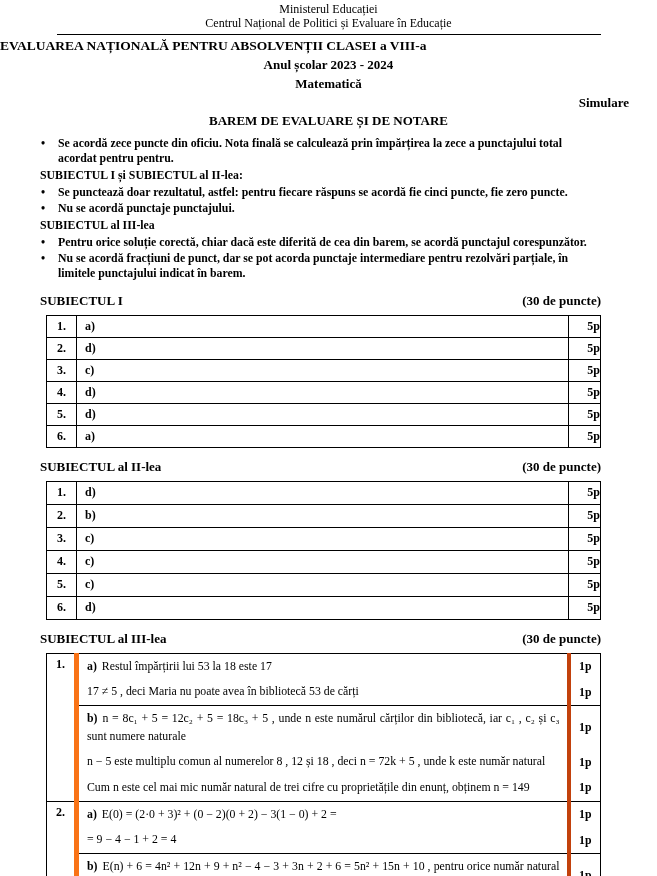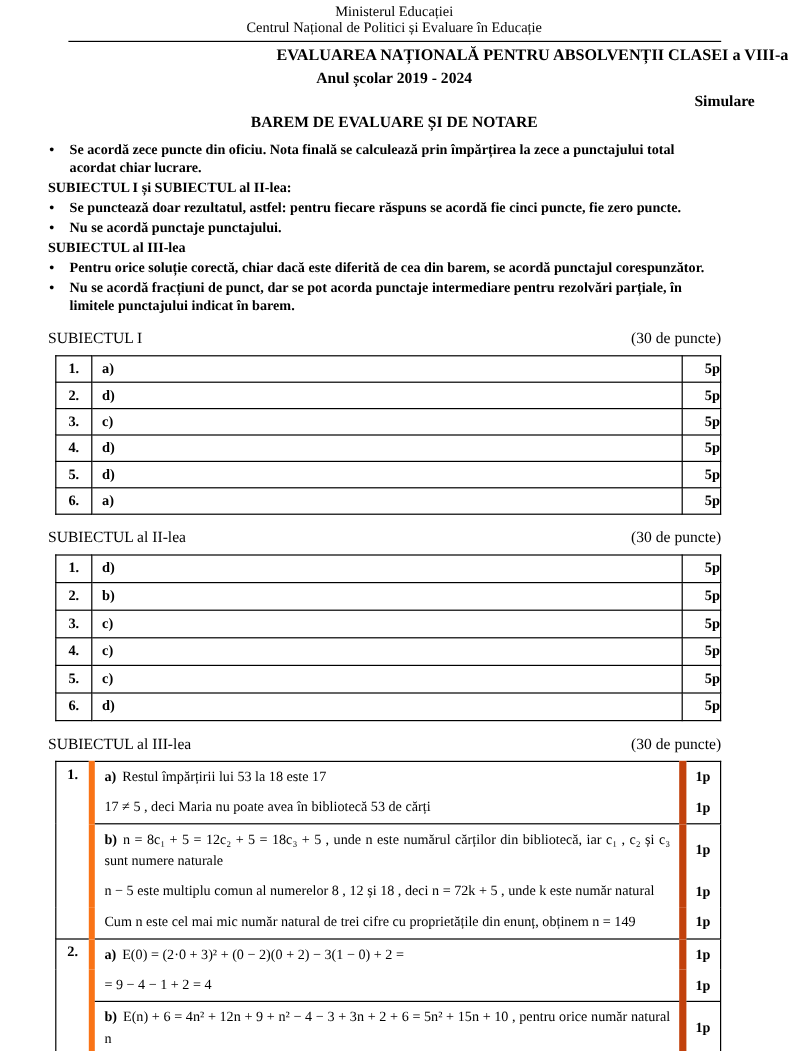--- a/index.html
+++ b/index.html
@@ -8,34 +8,34 @@
     position:relative;
     width:657px; height:876px;
     background:#fff; color:#000;
     font-family:"Liberation Serif","DejaVu Serif",serif;
     font-size:12px;
     overflow:hidden;
     padding-top:3px;
   }
   .hdr-line { text-align:center; font-size:12px; line-height:1.15; }
   .top-rule { border-top:1.5px solid #000; margin:3px 56px 3px 57px; }
-  .title { text-align:right; font-weight:bold; font-size:13.5px; margin-top:3px; }
+  .title { text-align:left; font-weight:bold; font-size:13.5px; margin-top:3px; }
   .school-year, .subject-name { text-align:center; font-weight:bold; font-size:13px; margin-top:3px; }
   .simulare { text-align:right; font-weight:bold; font-size:13px; margin:3px 28px 0 0; }
   .barem-title { text-align:center; font-weight:bold; font-size:13px; margin-top:2px; }
 
   .instructions { margin:7px 56px 0 40px; font-weight:bold; font-size:11.8px; line-height:1.3; }
   .bullet-item { display:flex; margin:1px 0; }
   .bullet { width:18px; flex:none; padding-left:1px; }
   .bullet-text { flex:1; }
   .instr-heading { margin:2px 0 1px 0; }
 
   .section-heading-row {
     display:flex; justify-content:space-between;
-    margin:11px 56px 0 40px; font-weight:normal; font-size:13px;
+    margin:11px 56px 0 40px; font-weight:bold; font-size:13px;
   }
   table { border-collapse:collapse; table-layout:fixed; margin:6px 0 0 46px; width:555px; }
   .t12 { border:1.5px solid #000; }
   .t12 td { border:1px solid #000; font-weight:bold; font-size:12px; }
   .t12 tr { height:22px; }
   .t2 tr { height:23px; }
   .col-num { width:30px; }
   .col-pts { width:32px; }
   .t12 .num { text-align:center; }
   .t12 .ans { padding-left:8px; }
@@ -44,45 +44,46 @@
   .t3 { border:1.5px solid #000; font-size:11.8px; }
   .t3 .num {
     border:1px solid #000; text-align:center; vertical-align:top;
     font-weight:bold; padding-top:3px; font-size:12px;
   }
   .t3 .c {
     border-left:5px solid #f97316; border-right:1px solid #000;
     padding:4px 7px 4px 8px; text-align:justify; line-height:1.5;
   }
   .t3 .p {
-    border-left:6px solid #c2410c; border-right:1px solid #000;
+    border-left:4px solid #c2410c; border-right:1px solid #000;
     text-align:center; font-weight:bold; vertical-align:middle;
   }
   .t3 tr.sec-start > td { border-top:1px solid #000; }
   .lbl { font-weight:bold; }
   .lbl:not(:empty) { margin-right:5px; }
 </style>
 </head>
 <body>
 
 <div class="page">
 
   <div class="hdr-line">Ministerul Educației</div>
   <div class="hdr-line">Centrul Național de Politici și Evaluare în Educație</div>
   <div class="top-rule"></div>
 
   <div class="title">EVALUAREA NAȚIONALĂ PENTRU ABSOLVENȚII CLASEI a VIII-a</div>
-  <div class="school-year">Anul școlar 2019 - 2024</div>
+  <div class="school-year">Anul școlar 2023 - 2024</div>
+  <div class="subject-name">Matematică</div>
   <div class="simulare">Simulare</div>
   <div class="barem-title">BAREM DE EVALUARE ȘI DE NOTARE</div>
 
   <div class="instructions">
     <div class="bullet-item">
       <span class="bullet">•</span>
-      <span class="bullet-text">Se acordă zece puncte din oficiu. Nota finală se calculează prin împărțirea la zece a punctajului total acordat chiar lucrare.</span>
+      <span class="bullet-text">Se acordă zece puncte din oficiu. Nota finală se calculează prin împărțirea la zece a punctajului total acordat pentru pentru.</span>
     </div>
     <div class="instr-heading">SUBIECTUL I și SUBIECTUL al II-lea:</div>
     <div class="bullet-item">
       <span class="bullet">•</span>
       <span class="bullet-text">Se punctează doar rezultatul, astfel: pentru fiecare răspuns se acordă fie cinci puncte, fie zero puncte.</span>
     </div>
     <div class="bullet-item">
       <span class="bullet">•</span>
       <span class="bullet-text">Nu se acordă punctaje punctajului.</span>
     </div>

